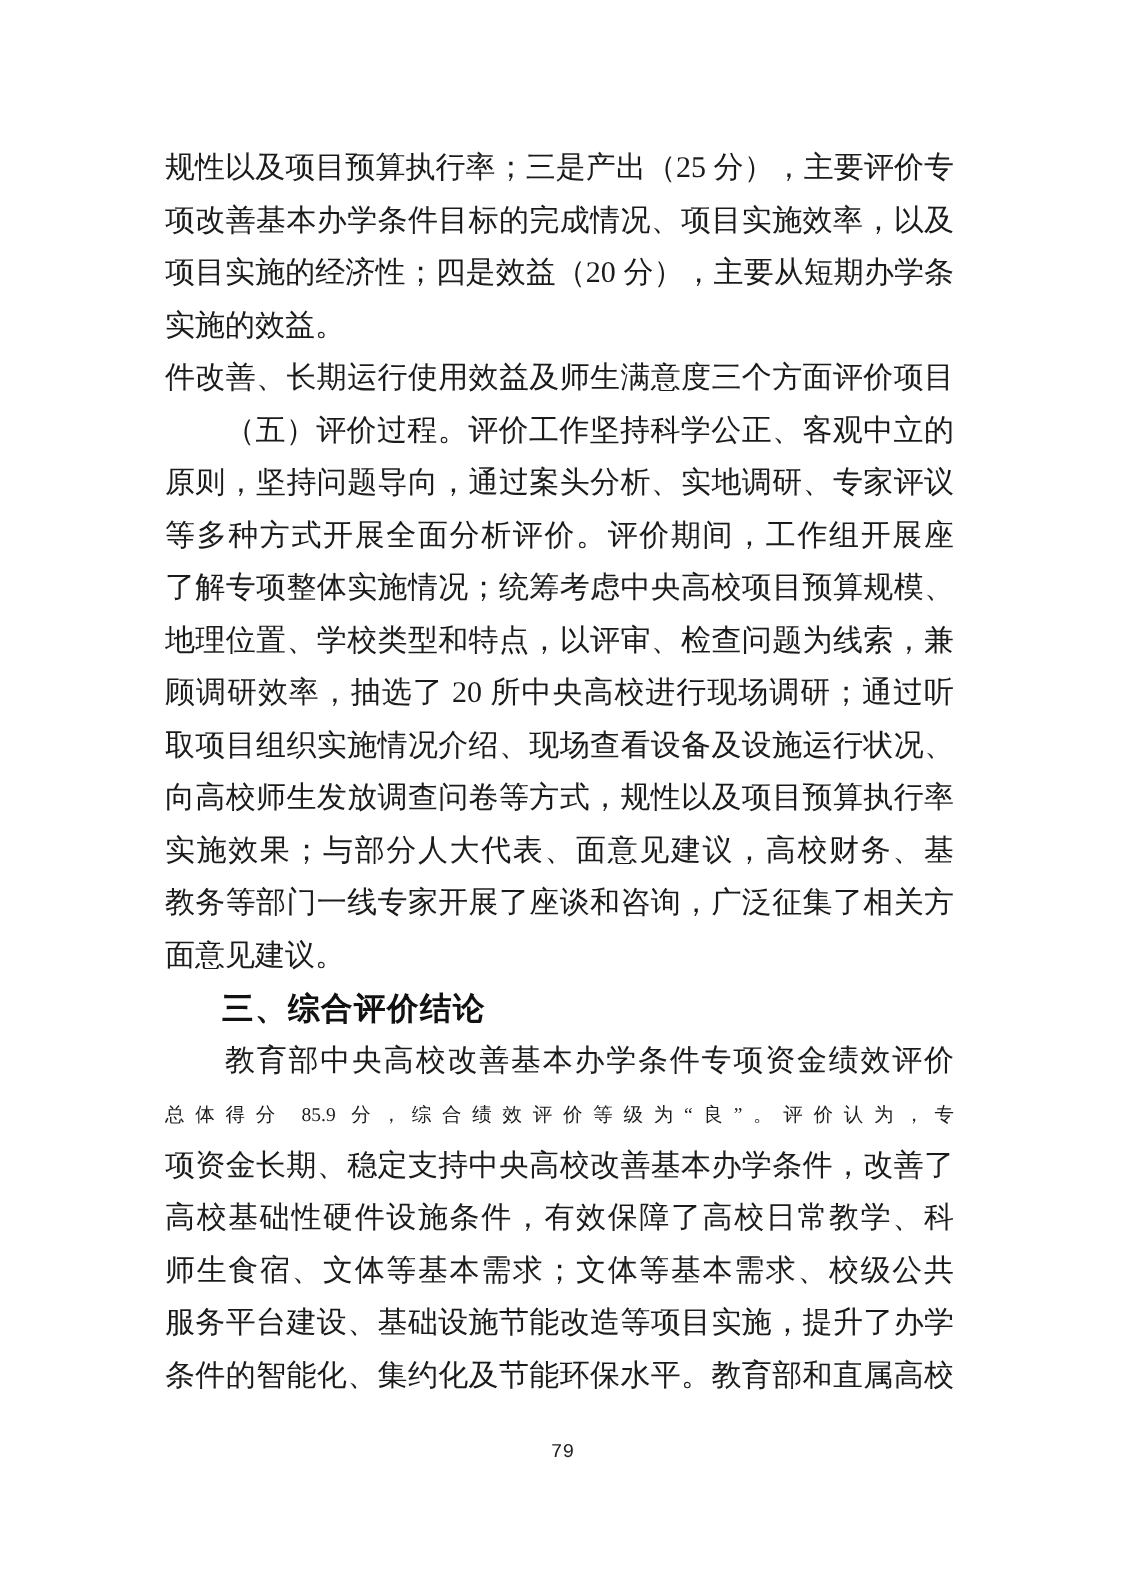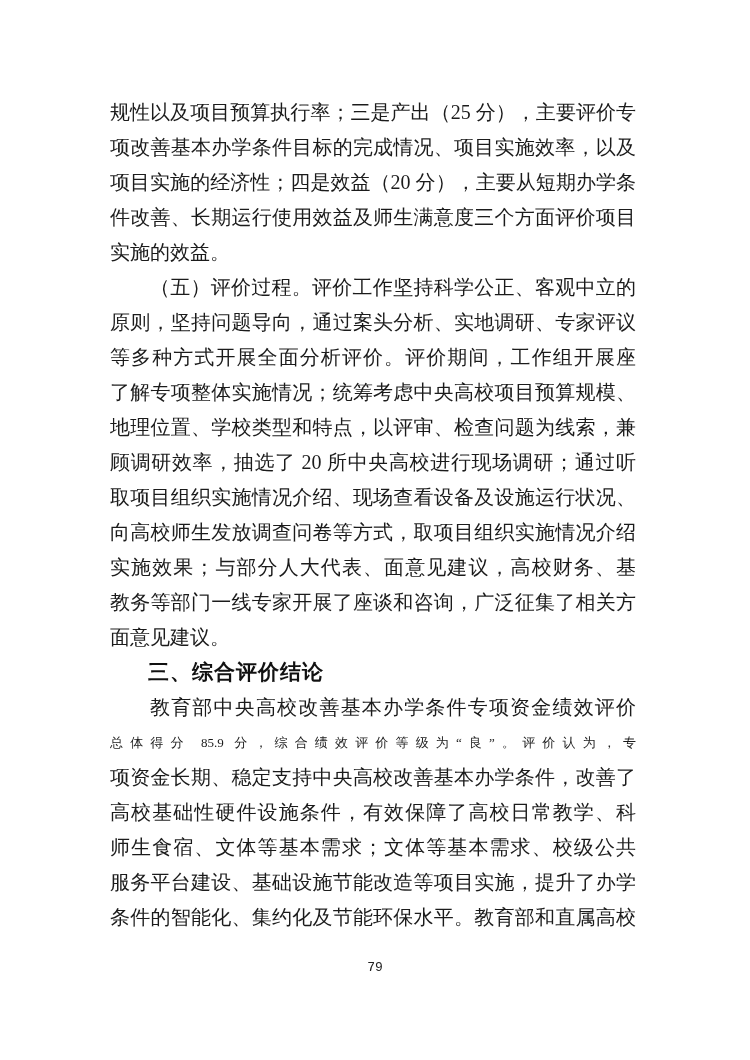--- a/index.html
+++ b/index.html
@@ -40,21 +40,21 @@
     text-align-last: left;
   }
   .line.tight {
     font-size: 13px;
   }
   .heading-line {
     height: 35px;
     line-height: 35px;
     font-size: 21px;
     font-weight: 700;
-    font-family: Liberation Serif, serif;
+    font-family: Liberation Sans, sans-serif;
     color: #111111;
     text-indent: 38px;
     text-align: left;
     text-align-last: left;
     letter-spacing: 1px;
   }
   .footer {
     position: absolute;
     left: 0;
     top: 960px;
@@ -67,31 +67,31 @@
 </style>
 </head>
 <body>
 
 <div class="page">
   <div class="text-block">
 
     <div class="line">规性以及项目预算执行率；三是产出（25 分），主要评价专</div>
     <div class="line">项改善基本办学条件目标的完成情况、项目实施效率，以及</div>
     <div class="line">项目实施的经济性；四是效益（20 分），主要从短期办学条</div>
+    <div class="line para-end">实施的效益。</div>
     <div class="line">件改善、长期运行使用效益及师生满意度三个方面评价项目</div>
-    <div class="line para-end">实施的效益。</div>
 
     <div class="line para-start">（五）评价过程。评价工作坚持科学公正、客观中立的</div>
     <div class="line">原则，坚持问题导向，通过案头分析、实地调研、专家评议</div>
     <div class="line">等多种方式开展全面分析评价。评价期间，工作组开展座谈，</div>
     <div class="line">了解专项整体实施情况；统筹考虑中央高校项目预算规模、</div>
     <div class="line">地理位置、学校类型和特点，以评审、检查问题为线索，兼</div>
     <div class="line">顾调研效率，抽选了 20 所中央高校进行现场调研；通过听</div>
     <div class="line">取项目组织实施情况介绍、现场查看设备及设施运行状况、</div>
-    <div class="line">向高校师生发放调查问卷等方式，取项目组织实施情况介绍</div>
+    <div class="line">向高校师生发放调查问卷等方式，规性以及项目预算执行率</div>
     <div class="line">实施效果；与部分人大代表、面意见建议，高校财务、基建、</div>
     <div class="line">教务等部门一线专家开展了座谈和咨询，广泛征集了相关方</div>
     <div class="line para-end">面意见建议。</div>
 
     <div class="heading-line">三、综合评价结论</div>
 
     <div class="line para-start">教育部中央高校改善基本办学条件专项资金绩效评价</div>
     <div class="line tight">总体得分 85.9 分，综合绩效评价等级为“良”。评价认为，专</div>
     <div class="line">项资金长期、稳定支持中央高校改善基本办学条件，改善了</div>
     <div class="line">高校基础性硬件设施条件，有效保障了高校日常教学、科研，</div>

